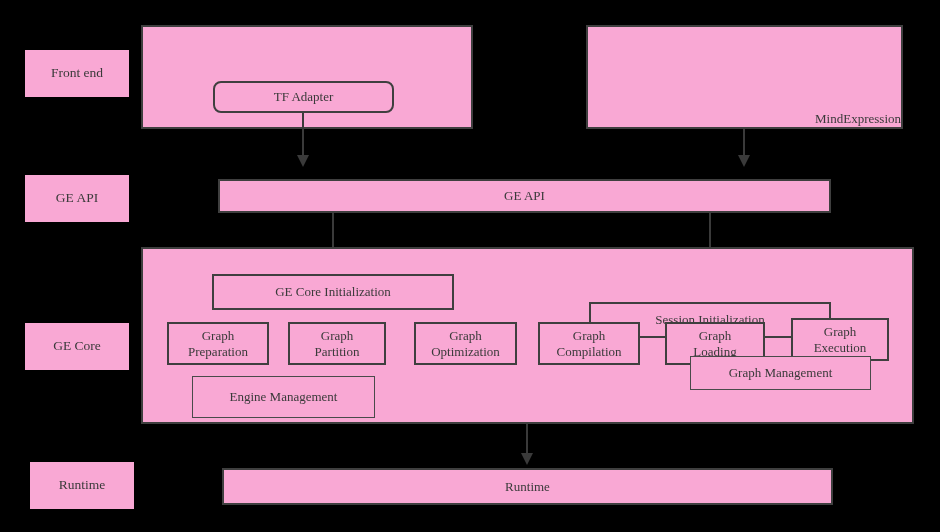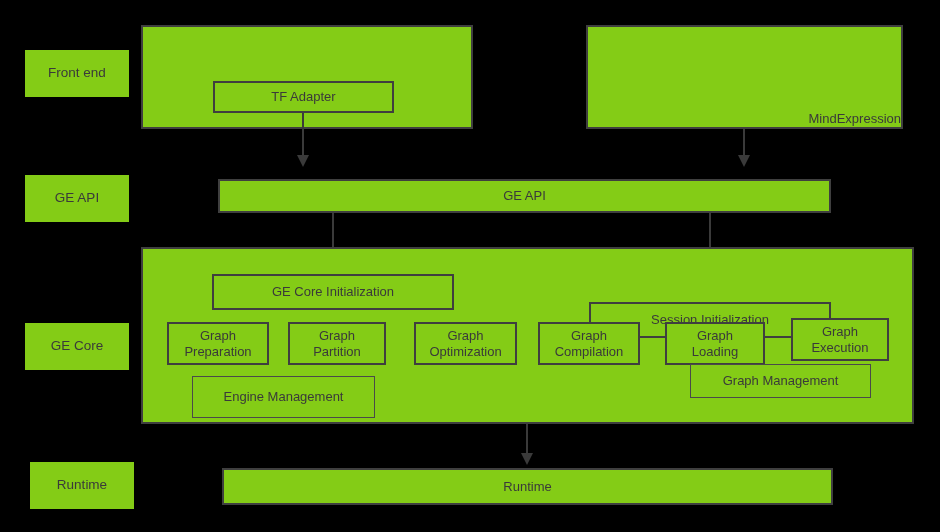--- a/index.html
+++ b/index.html
@@ -10,29 +10,30 @@
   #canvas {
     position: relative;
     width: 940px;
     height: 532px;
     background: #000000;
     font-family: "Liberation Sans", sans-serif;
     overflow: hidden;
   }
   .box {
     position: absolute;
-    background: #84cc16;
+    background: #f9a8d4;
     color: #3a3a3a;
     display: flex;
     align-items: center;
     justify-content: center;
     text-align: center;
     box-sizing: border-box;
     line-height: 1.22;
     font-size: 13px;
+    font-family: Liberation Serif, serif;
   }
   
   .lane-label {
     border: none;
     font-size: 13.5px;
   }
   
   .node {
     border: 2px solid #3f3f3f;
   }
@@ -88,21 +89,21 @@
   </div>
 
   <div class="box lane-label" style="left:30px; top:462px; width:104px; height:47px;">
     <span>Runtime</span>
   </div>
 
   <div class="box container" style="left:141px; top:25px; width:332px; height:104px;">
     <div class="container-title" style="top:55px;">Tensorflow</div>
   </div>
 
-  <div class="box node" style="left:213px; top:81px; width:181px; height:32px;">
+  <div class="box node" style="left:213px; top:81px; width:181px; height:32px;border-radius:8px;">
     <span>TF Adapter</span>
   </div>
 
   <div class="box container" style="left:586px; top:25px; width:317px; height:104px;">
     <div class="container-title" style="top:84px;text-align:right;">MindExpression</div>
   </div>
 
   <div class="conn conn-v" style="left:302px; top:113px; height:45px;"></div>
   <div class="arrowhead" style="left:297px; top:155px;"></div>
 
@@ -151,21 +152,21 @@
 Loading</span>
   </div>
   <div class="box node" style="left:791px; top:318px; width:98px; height:43px;">
     <span class="two-line">Graph
 Execution</span>
   </div>
 
   <div class="box node-thin" style="left:192px; top:376px; width:183px; height:42px;">
     <span>Engine Management</span>
   </div>
-  <div class="box node-thin" style="left:690px; top:364px; width:181px; height:34px;">
+  <div class="box node-thin" style="left:690px; top:356px; width:181px; height:34px;">
     <span>Graph Management</span>
   </div>
 
   <div class="conn conn-v" style="left:526px; top:424px; height:32px;"></div>
   <div class="arrowhead" style="left:521px; top:453px;"></div>
 
   <div class="box node" style="left:222px; top:468px; width:611px; height:37px;">
     <span>Runtime</span>
   </div>
 

